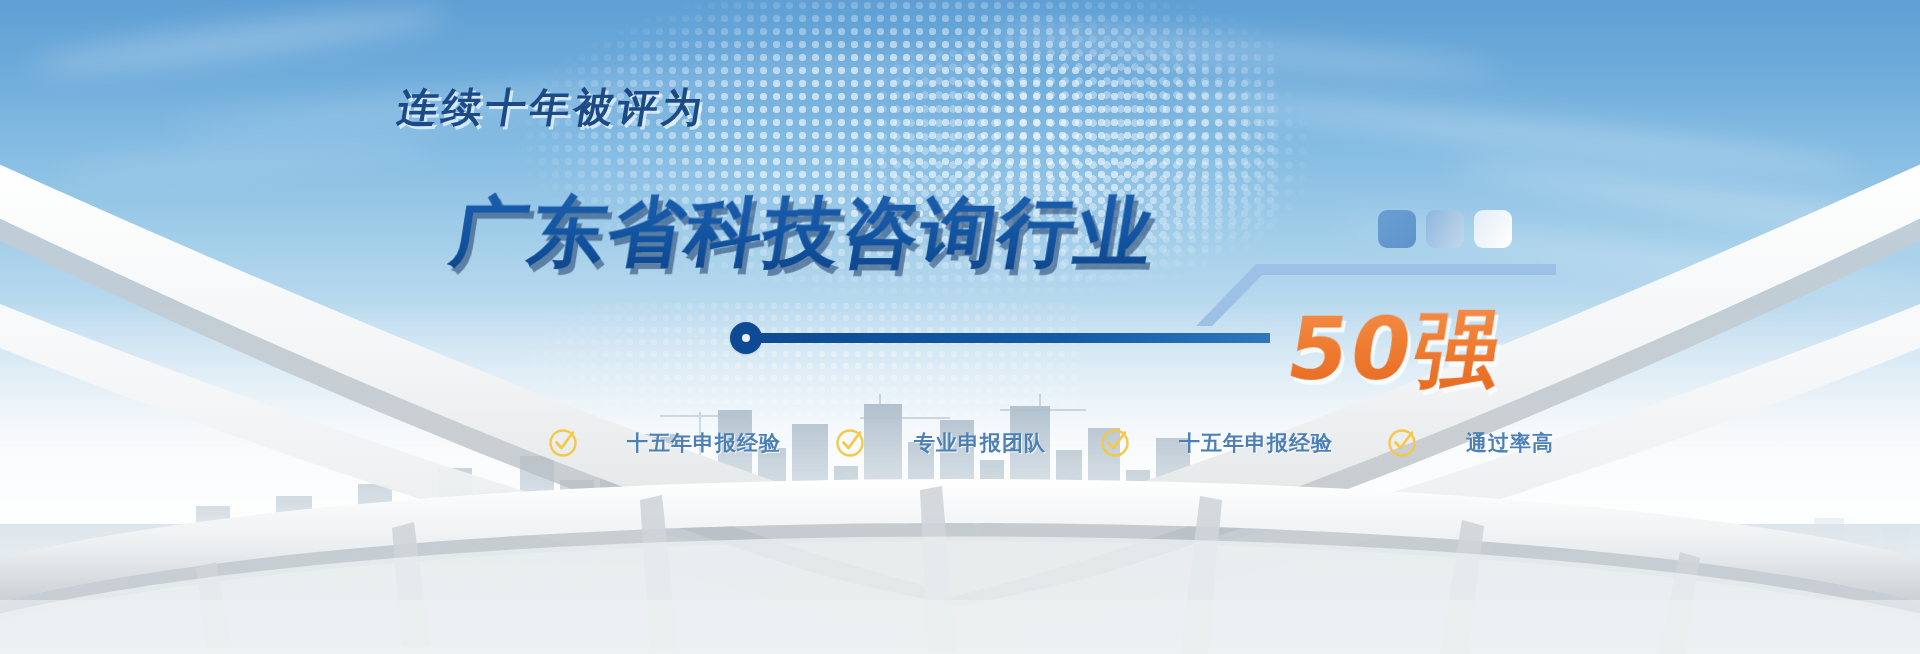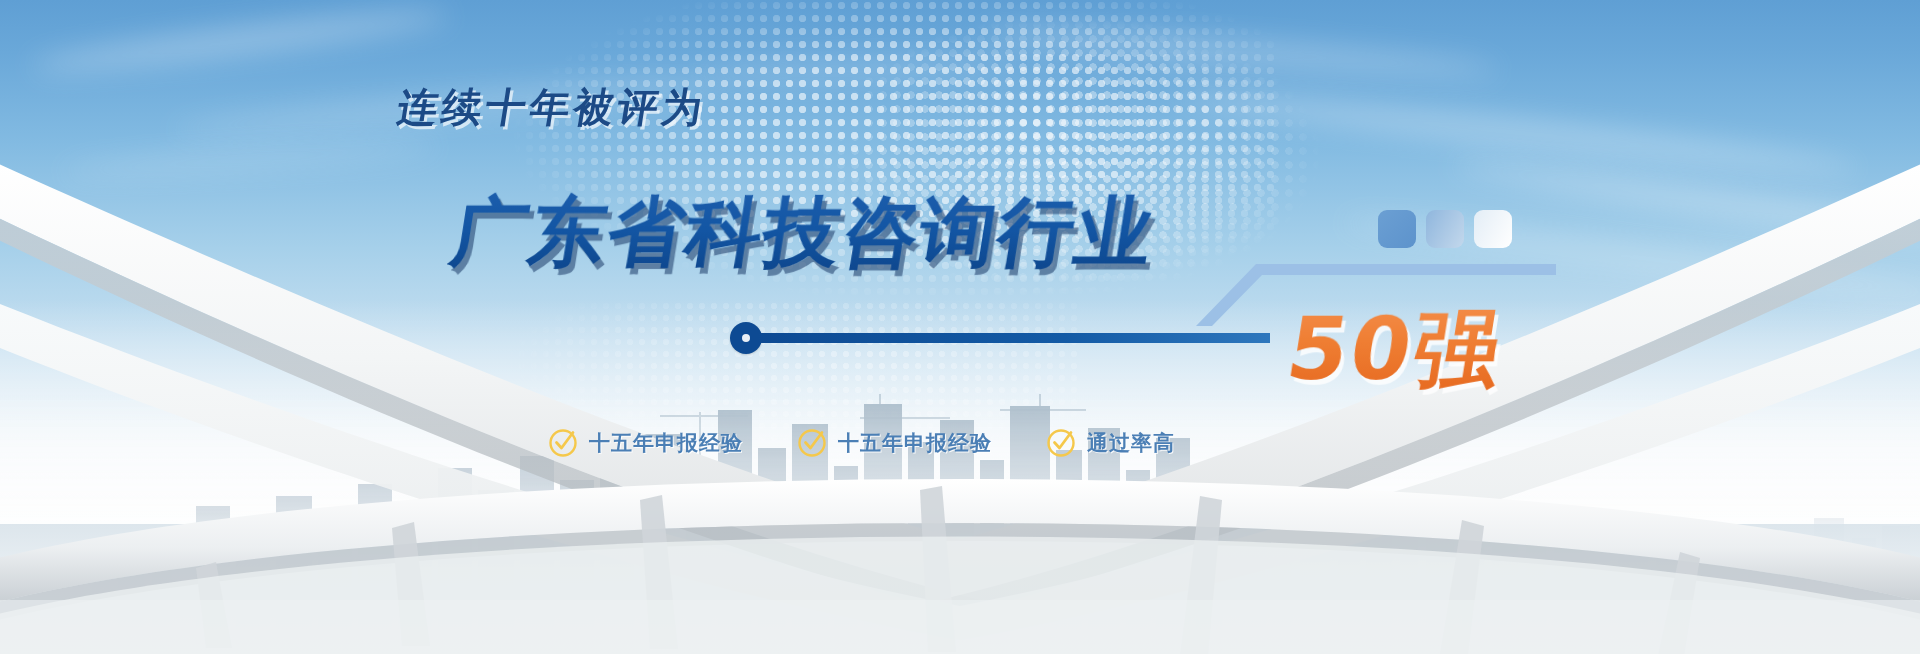--- a/index.html
+++ b/index.html
@@ -153,20 +153,21 @@
     position:absolute;left:548px;top:428px;
     display:flex;align-items:center;gap:54px;
     white-space:nowrap;
   }
   .feature{display:flex;align-items:center;gap:11px;}
   .feature-label{
     font-size:21px;font-weight:bold;letter-spacing:1px;
     color:#4b7fb5;
     font-family:"DejaVu Sans","Liberation Sans",sans-serif;
     text-shadow:1px 1px 0 rgba(255,255,255,.85);
+    margin-left:38px;
   }
   .check-icon{width:30px;height:30px;flex:0 0 30px;}
 </style>
 </head>
 <body>
 
 <div class="banner">
 
   <div class="sky">
     <div class="cloud c1"></div>
@@ -348,20 +349,27 @@
     <div class="features">
 
       <div class="feature">
         <svg class="check-icon" viewBox="0 0 30 30">
           <circle cx="15" cy="15" r="12.5" fill="none" stroke="#f5c84b" stroke-width="2.4"></circle>
           <path d="M8.5 14.5 L13.5 20 L25 4.5" fill="none" stroke="#f5c84b" stroke-width="2.8" stroke-linecap="round" stroke-linejoin="round"></path>
         </svg>
         <span class="feature-label">十五年申报经验</span>
       </div>
 
+      <div class="feature">
+        <svg class="check-icon" viewBox="0 0 30 30">
+          <circle cx="15" cy="15" r="12.5" fill="none" stroke="#f5c84b" stroke-width="2.4"></circle>
+          <path d="M8.5 14.5 L13.5 20 L25 4.5" fill="none" stroke="#f5c84b" stroke-width="2.8" stroke-linecap="round" stroke-linejoin="round"></path>
+        </svg>
+        <span class="feature-label">专业申报团队</span>
+      </div>
 
       <div class="feature">
         <svg class="check-icon" viewBox="0 0 30 30">
           <circle cx="15" cy="15" r="12.5" fill="none" stroke="#f5c84b" stroke-width="2.4"></circle>
           <path d="M8.5 14.5 L13.5 20 L25 4.5" fill="none" stroke="#f5c84b" stroke-width="2.8" stroke-linecap="round" stroke-linejoin="round"></path>
         </svg>
         <span class="feature-label">十五年申报经验</span>
       </div>
 
       <div class="feature">

